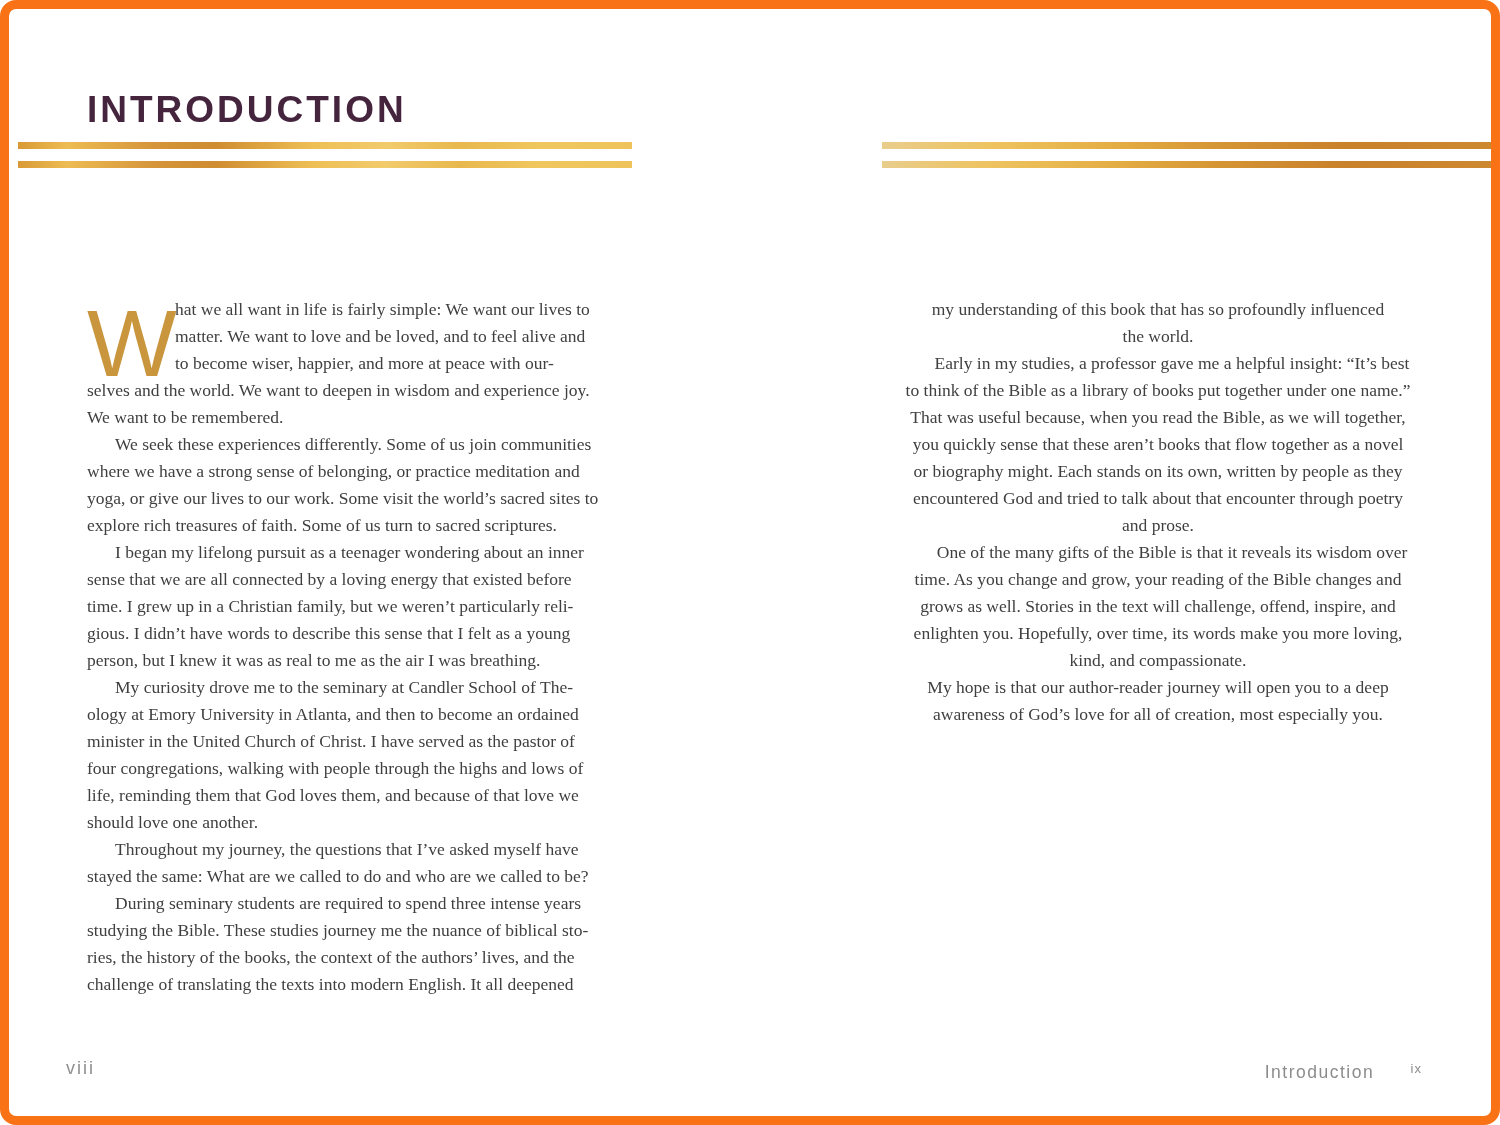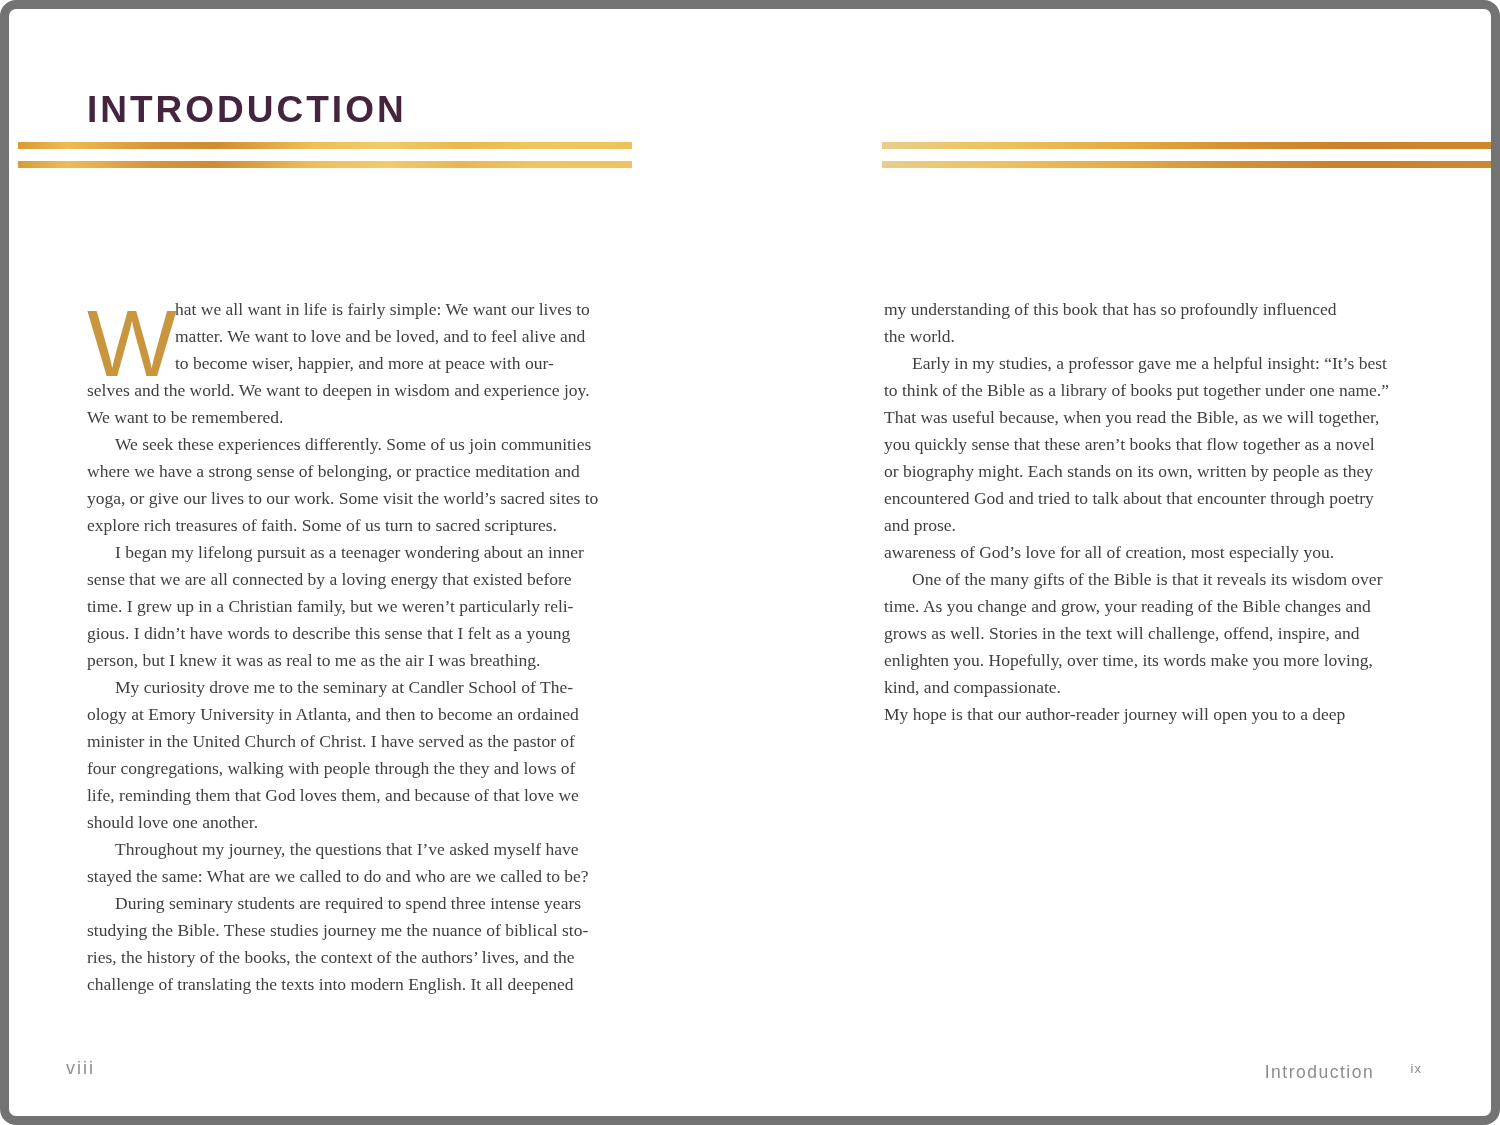--- a/index.html
+++ b/index.html
@@ -1,17 +1,17 @@
 <!DOCTYPE html>
 <html><head>
 <meta charset="utf-8">
 <style>
   html,body{margin:0;padding:0;background:#ffffff;}
   body{width:1500px;height:1125px;position:relative;font-family:"Liberation Serif",serif;}
-  .frame{position:absolute;inset:0;box-sizing:border-box;border:9px solid #737373;border-radius:16px;background:#ffffff;overflow:hidden;}
+  .frame{position:absolute;inset:0;box-sizing:border-box;border:9px solid #f97316;border-radius:16px;background:#ffffff;overflow:hidden;}
   .canvas{position:absolute;inset:0;}
 
   .chapter-title{
     position:absolute;left:78px;top:80px;margin:0;
     font-family:"Liberation Sans",sans-serif;
     font-size:37px;font-weight:600;letter-spacing:3px;
     color:#45253d;
   }
   .rule{position:absolute;height:7px;}
   .rule-left{
@@ -24,21 +24,21 @@
     background:linear-gradient(90deg,#e9cd8c 0%,#eec35f 18%,#e4ad43 38%,#d59434 55%,#c9812b 75%,#cd8930 100%);
   }
   .rule1{top:133px;}
   .rule2{top:152px;}
 
   .text-col{
     position:absolute;top:287px;width:548px;
     font-size:17.5px;color:#3f3f3f;
   }
   .col-left{left:78px;}
-  .col-right{left:875px;}
+  .col-right{left:875px;text-align:center;}
   .para{margin:0;}
   .line{height:27px;line-height:27px;white-space:nowrap;}
   .line.indent{padding-left:28px;}
   .dropcap{
     float:left;width:88px;height:78px;overflow:visible;
     font-family:"Liberation Sans",sans-serif;font-weight:500;
     font-size:95px;line-height:1;color:#c9953d;
   }
 
   .folio,.running-footer{
@@ -78,21 +78,21 @@
           <div class="line indent">I began my lifelong pursuit as a teenager wondering about an inner</div>
           <div class="line">sense that we are all connected by a loving energy that existed before</div>
           <div class="line">time. I grew up in a Christian family, but we weren’t particularly reli-</div>
           <div class="line">gious. I didn’t have words to describe this sense that I felt as a young</div>
           <div class="line">person, but I knew it was as real to me as the air I was breathing.</div>
         </div>
         <div class="para">
           <div class="line indent">My curiosity drove me to the seminary at Candler School of The-</div>
           <div class="line">ology at Emory University in Atlanta, and then to become an ordained</div>
           <div class="line">minister in the United Church of Christ. I have served as the pastor of</div>
-          <div class="line">four congregations, walking with people through the they and lows of</div>
+          <div class="line">four congregations, walking with people through the highs and lows of</div>
           <div class="line">life, reminding them that God loves them, and because of that love we</div>
           <div class="line">should love one another.</div>
         </div>
         <div class="para">
           <div class="line indent">Throughout my journey, the questions that I’ve asked myself have</div>
           <div class="line">stayed the same: What are we called to do and who are we called to be?</div>
         </div>
         <div class="para">
           <div class="line indent">During seminary students are required to spend three intense years</div>
           <div class="line">studying the Bible. These studies journey me the nuance of biblical sto-</div>
@@ -114,29 +114,29 @@
         <div class="para">
           <div class="line indent">Early in my studies, a professor gave me a helpful insight: “It’s best</div>
           <div class="line">to think of the Bible as a library of books put together under one name.”</div>
           <div class="line">That was useful because, when you read the Bible, as we will together,</div>
           <div class="line">you quickly sense that these aren’t books that flow together as a novel</div>
           <div class="line">or biography might. Each stands on its own, written by people as they</div>
           <div class="line">encountered God and tried to talk about that encounter through poetry</div>
           <div class="line">and prose.</div>
         </div>
         <div class="para">
-          <div class="line">awareness of God’s love for all of creation, most especially you.</div>
-        </div>
-        <div class="para">
           <div class="line indent">One of the many gifts of the Bible is that it reveals its wisdom over</div>
           <div class="line">time. As you change and grow, your reading of the Bible changes and</div>
           <div class="line">grows as well. Stories in the text will challenge, offend, inspire, and</div>
           <div class="line">enlighten you. Hopefully, over time, its words make you more loving,</div>
           <div class="line">kind, and compassionate.</div>
           <div class="line">My hope is that our author-reader journey will open you to a deep</div>
+        </div>
+        <div class="para">
+          <div class="line">awareness of God’s love for all of creation, most especially you.</div>
         </div>
       </div>
 
     <div class="footer-right">
       <span class="running-title">Introduction</span>
       <span class="folio-right">ix</span>
     </div>
 
   </div>
 </div>

